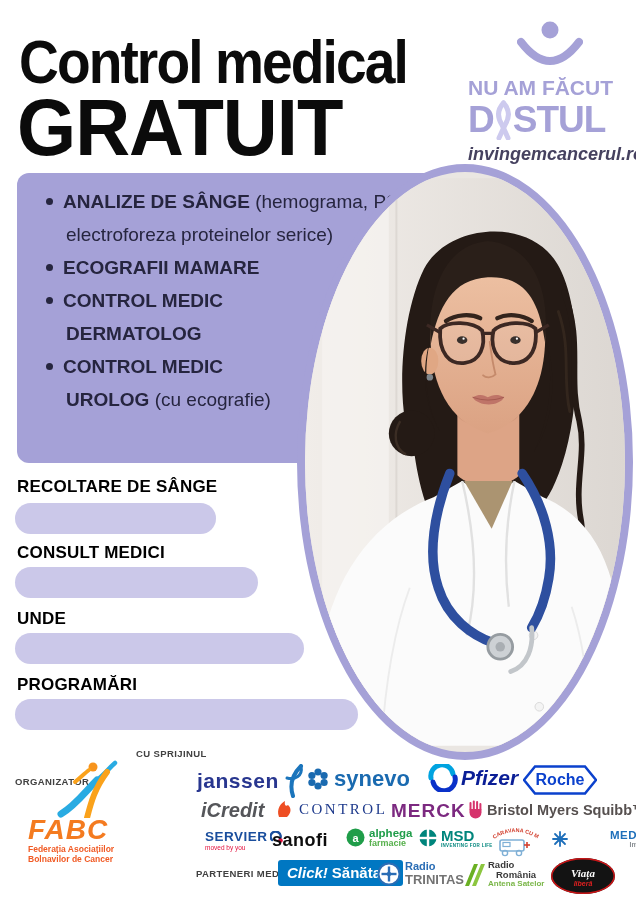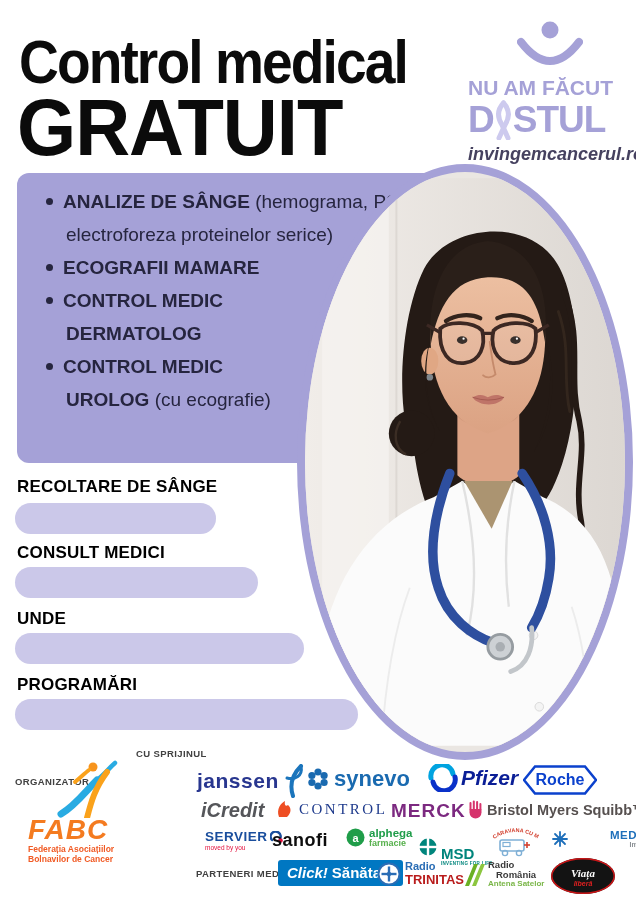--- a/index.html
+++ b/index.html
@@ -49,29 +49,29 @@
   .merck-text{font-size:19px;font-weight:900;color:#7c2980;letter-spacing:1px;}
   .bms-text{font-size:14.5px;font-weight:600;color:#56504f;margin-left:4px;}
   .servier-wrap{display:block;}
   .servier-top{display:flex;align-items:center;}
   .servier-text{font-size:13.5px;font-weight:800;color:#1a4e9d;letter-spacing:.5px;}
   .servier-tag{font-size:6.5px;color:#e30f3c;margin-top:0px;}
   .sanofi-text{font-size:18px;font-weight:800;color:#0d0d0d;letter-spacing:.5px;}
   .stack{display:flex;flex-direction:column;line-height:1.05;margin-left:4px;}
   .alphega-t1{font-size:11.5px;font-weight:800;color:#1f9d49;}
   .alphega-t2{font-size:9px;font-weight:600;color:#56b04c;}
-  .msd-t1{font-size:15px;font-weight:800;color:#00857c;margin-top:18px;}
+  .msd-t1{font-size:15px;font-weight:800;color:#00857c;}
   .msd-t2{font-size:4.5px;font-weight:700;color:#00857c;letter-spacing:.3px;}
   .medist-t1{font-size:11.5px;font-weight:800;color:#1e6fba;letter-spacing:.5px;padding-left:38px;}
   .medist-t2{font-size:7px;font-weight:600;color:#8a8f94;text-align:right;}
   .click-box{background:#0077c2;border-radius:3px;padding:4px 9px;color:#fff;}
   .click-b{font-size:15px;font-weight:900;font-style:italic;}
   .click-n{font-size:15px;font-weight:600;margin-left:4px;}
   .trin-t1{font-size:11px;font-weight:600;color:#2a6db5;}
-  .trin-t2{font-size:13px;font-weight:800;color:#b91c1c;}
+  .trin-t2{font-size:13px;font-weight:800;color:#737373;}
   .rr-t1{font-size:9.5px;font-weight:800;color:#3a3a3a;}
   .rr-t2{font-size:9.5px;font-weight:800;color:#3a3a3a;margin-left:8px;}
   .rr-t3{font-size:8px;font-weight:600;color:#7ab648;}
   .viata-oval{position:relative;width:64px;height:36px;background:#131313;border-radius:50%;
     box-shadow:0 0 0 1.5px #cc1517 inset;display:flex;flex-direction:column;align-items:center;justify-content:center;}
   .viata-t1{font-family:Liberation Serif, serif;font-size:11px;font-weight:700;font-style:italic;color:#fff;line-height:14px;text-align:right;}
   .viata-t2{font-size:7px;font-weight:700;color:#e02020;font-style:italic;line-height:7px;}
 </style>
 </head>
 <body>

